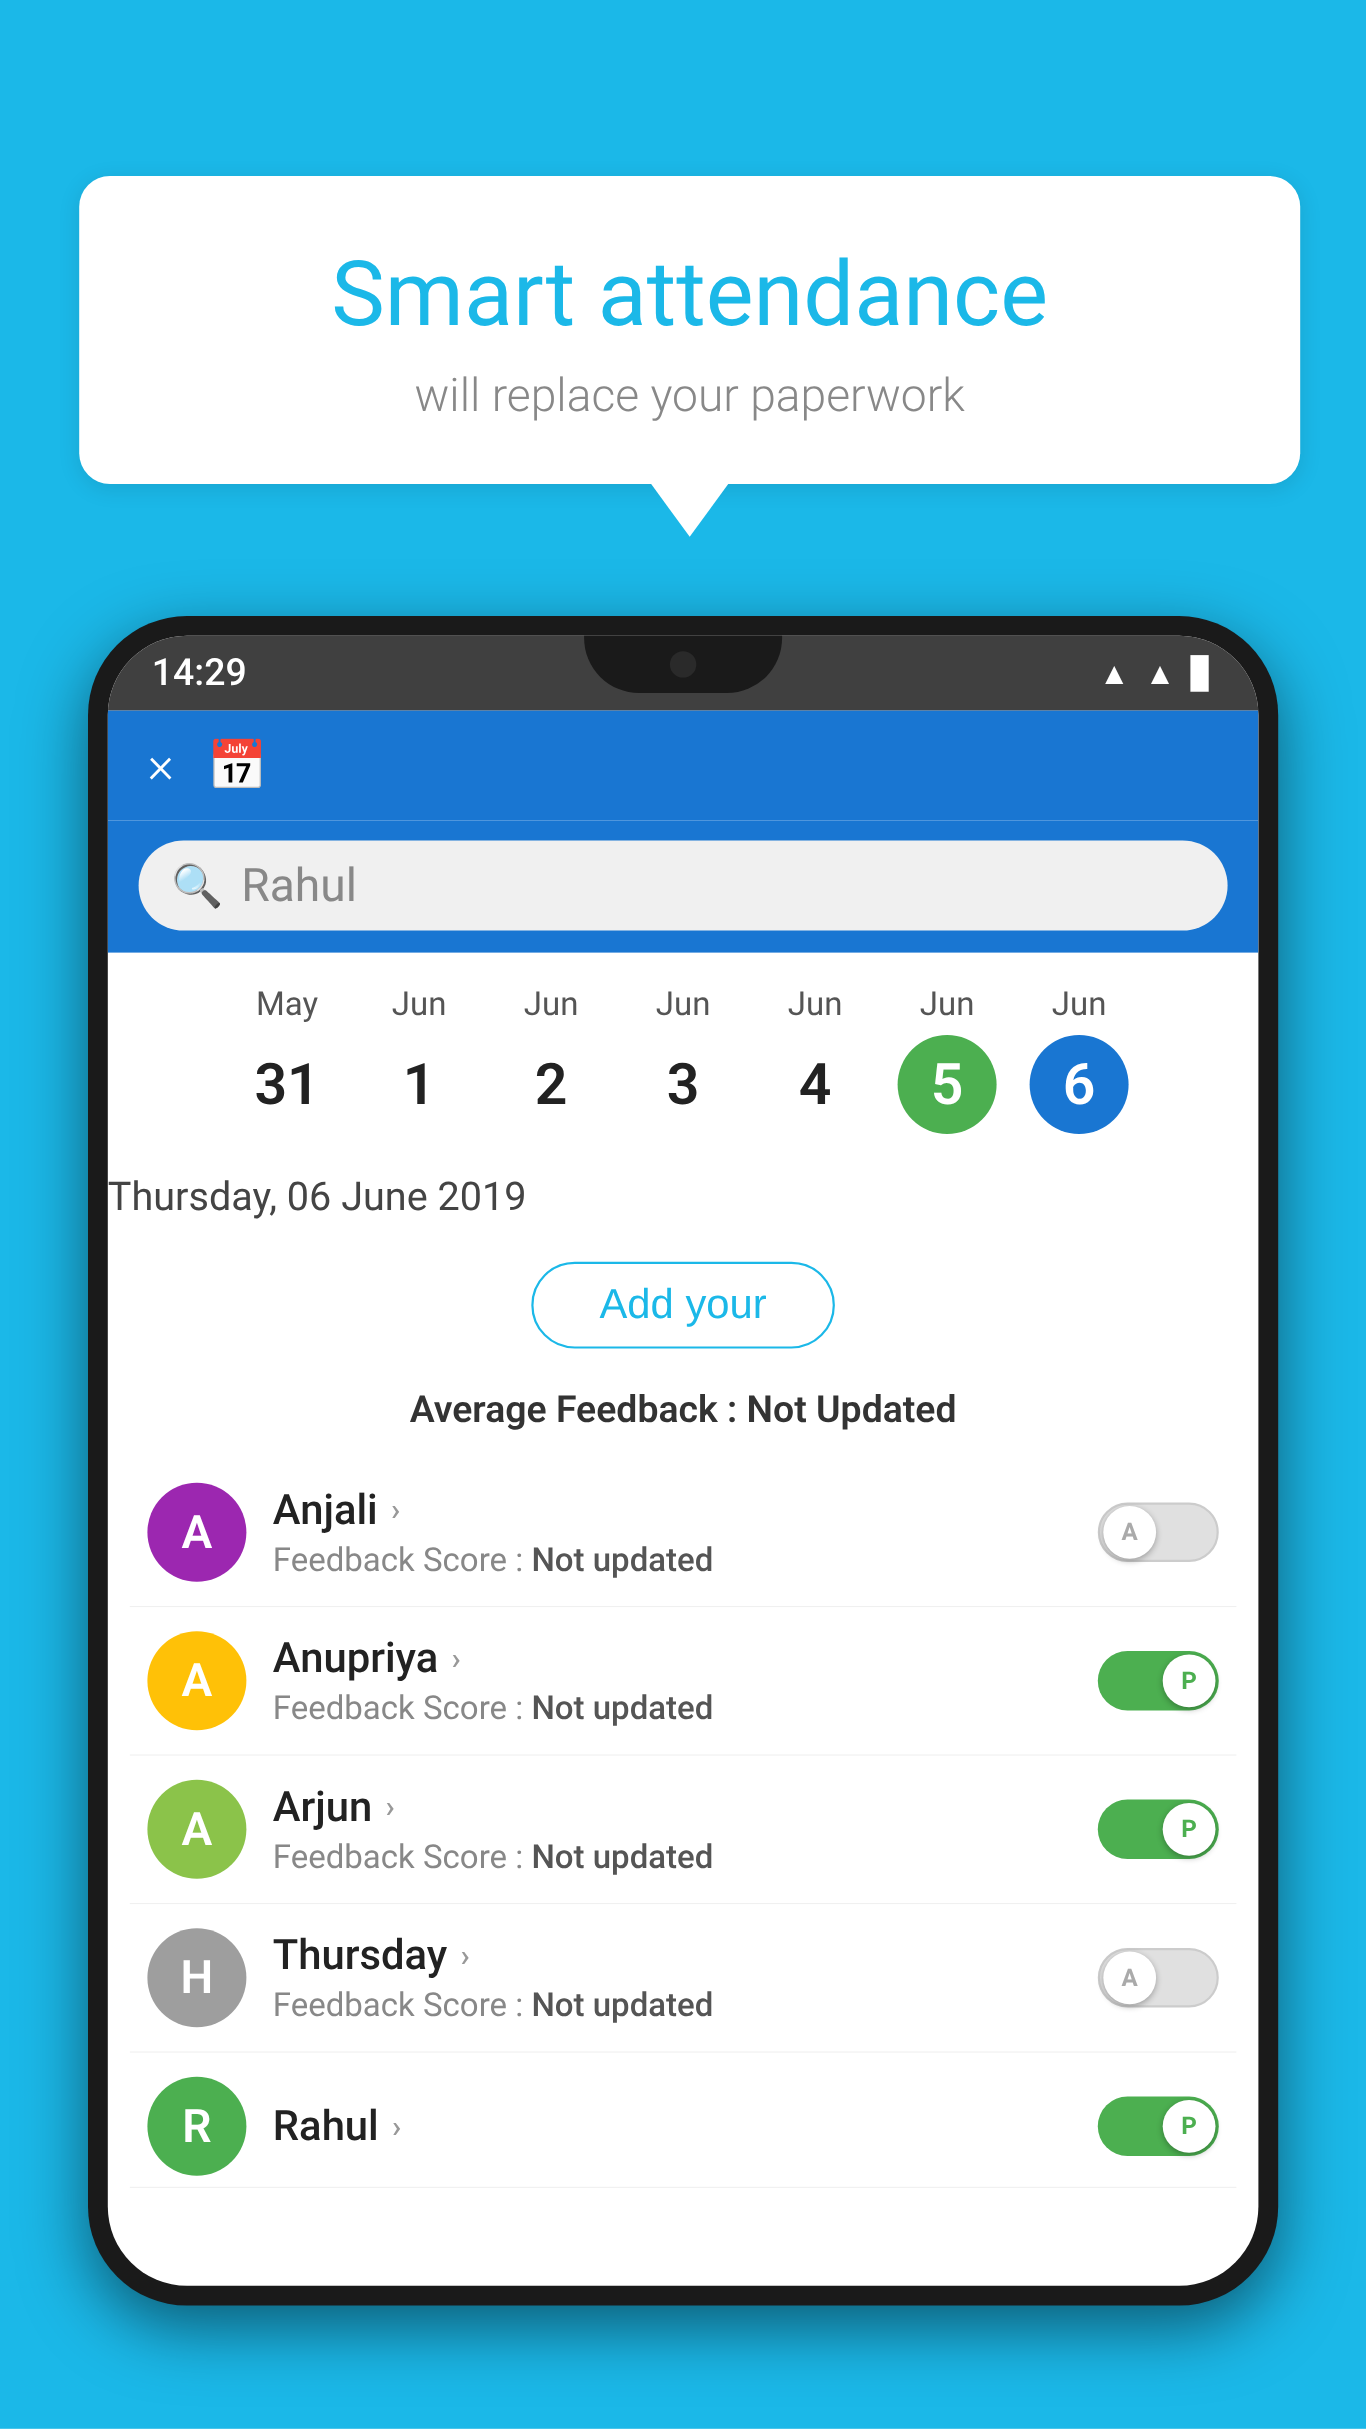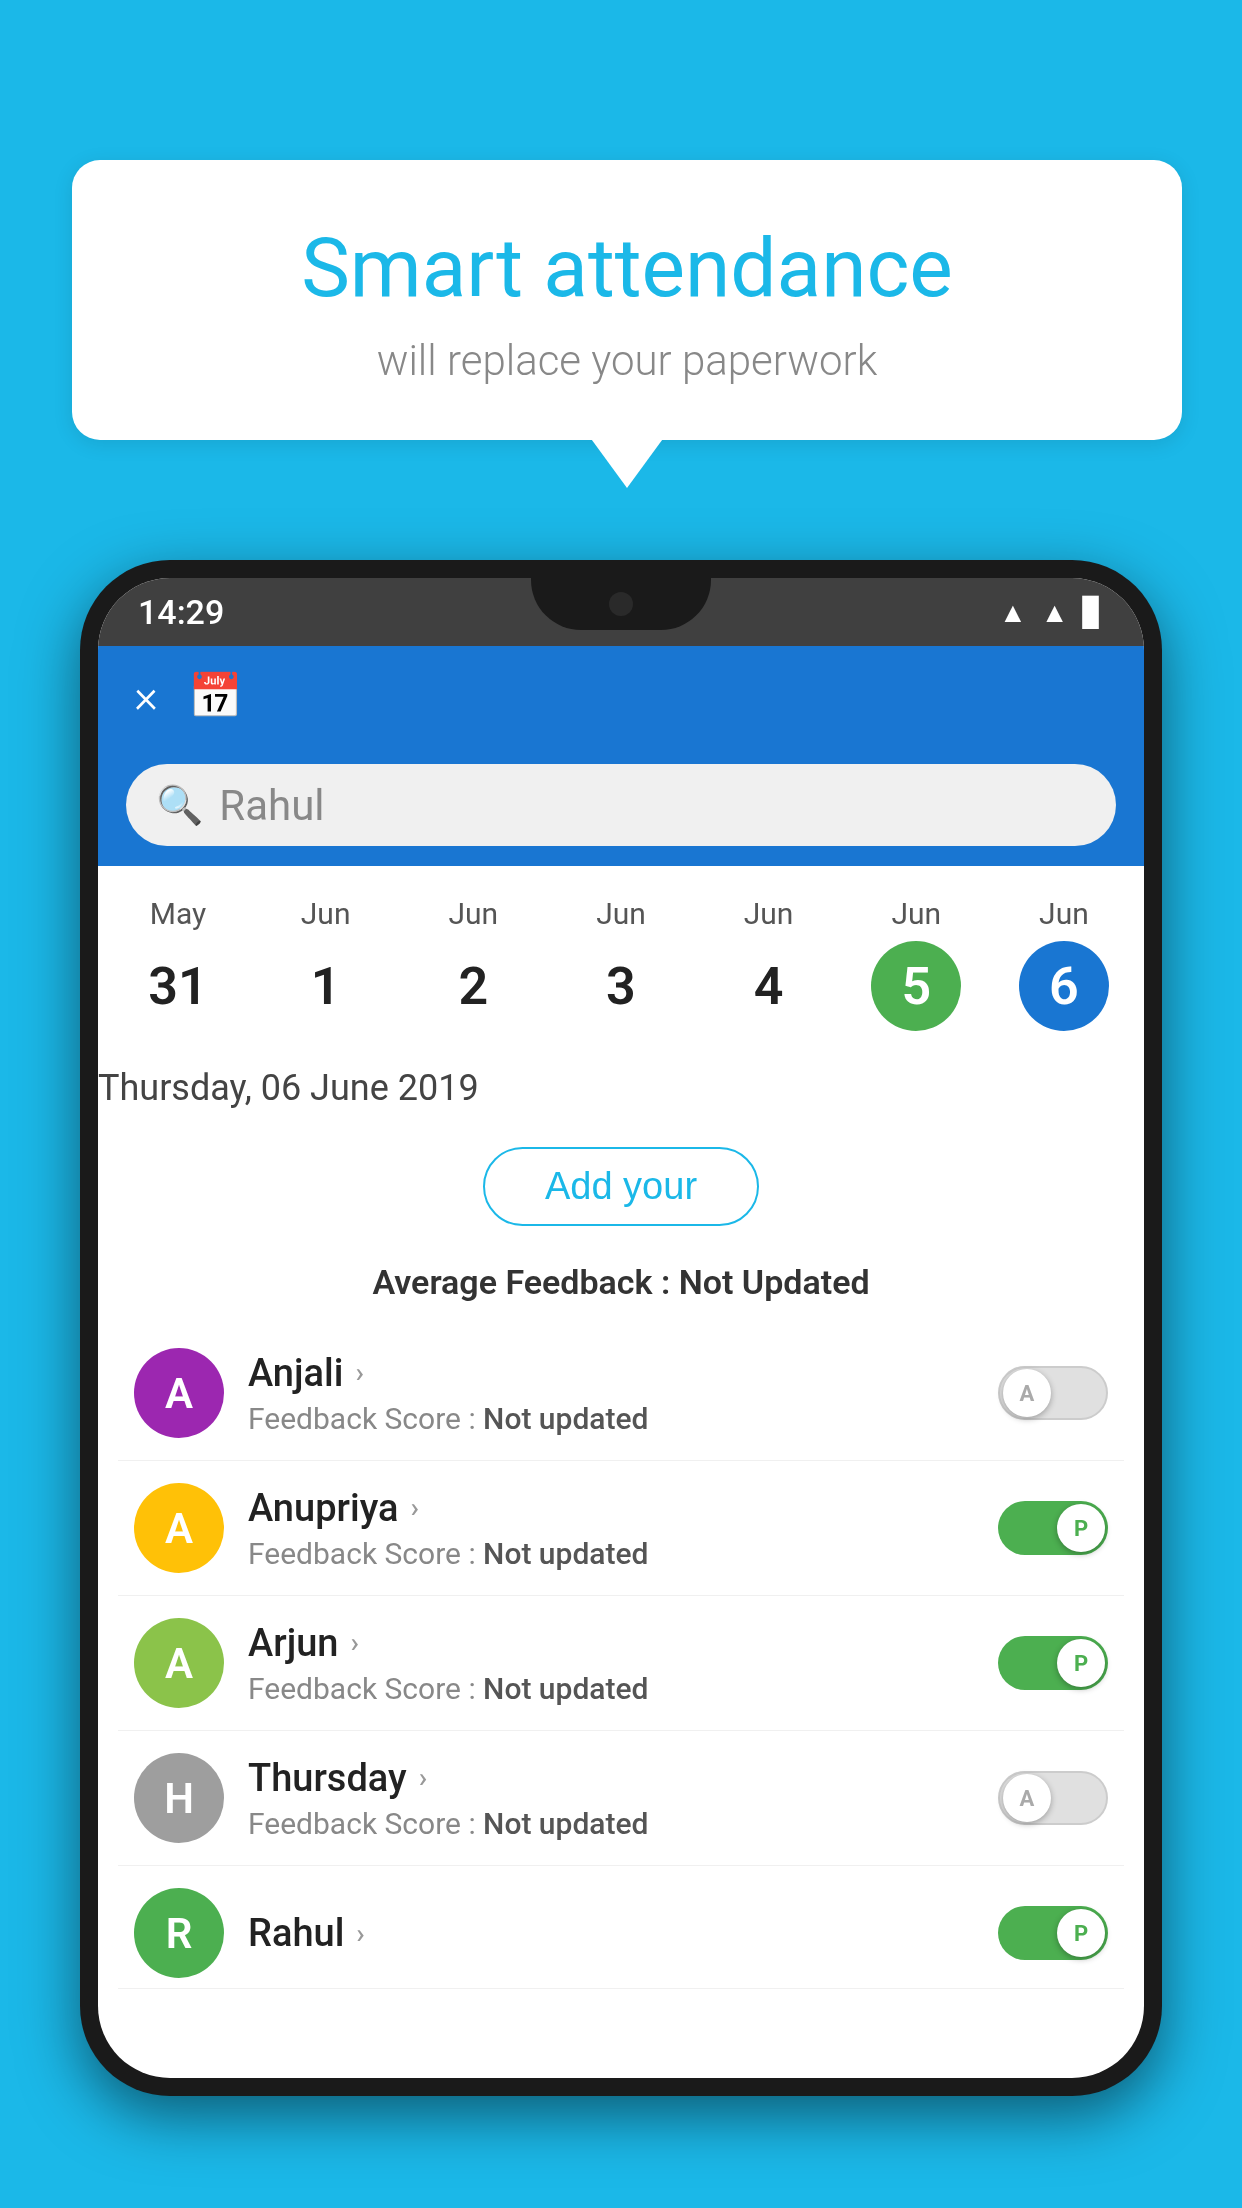--- a/index.html
+++ b/index.html
@@ -182,21 +182,21 @@
     .search-input-text {
       color: #888;
       font-size: 42px;
     }
 
     
     .calendar-strip {
       padding: 30px 20px 20px;
       display: flex;
       align-items: flex-start;
-      justify-content: space-between;
+      justify-content: center;
     }
 
     .cal-day {
       display: flex;
       flex-direction: column;
       align-items: center;
       gap: 10px;
       min-width: 120px;
     }
 

